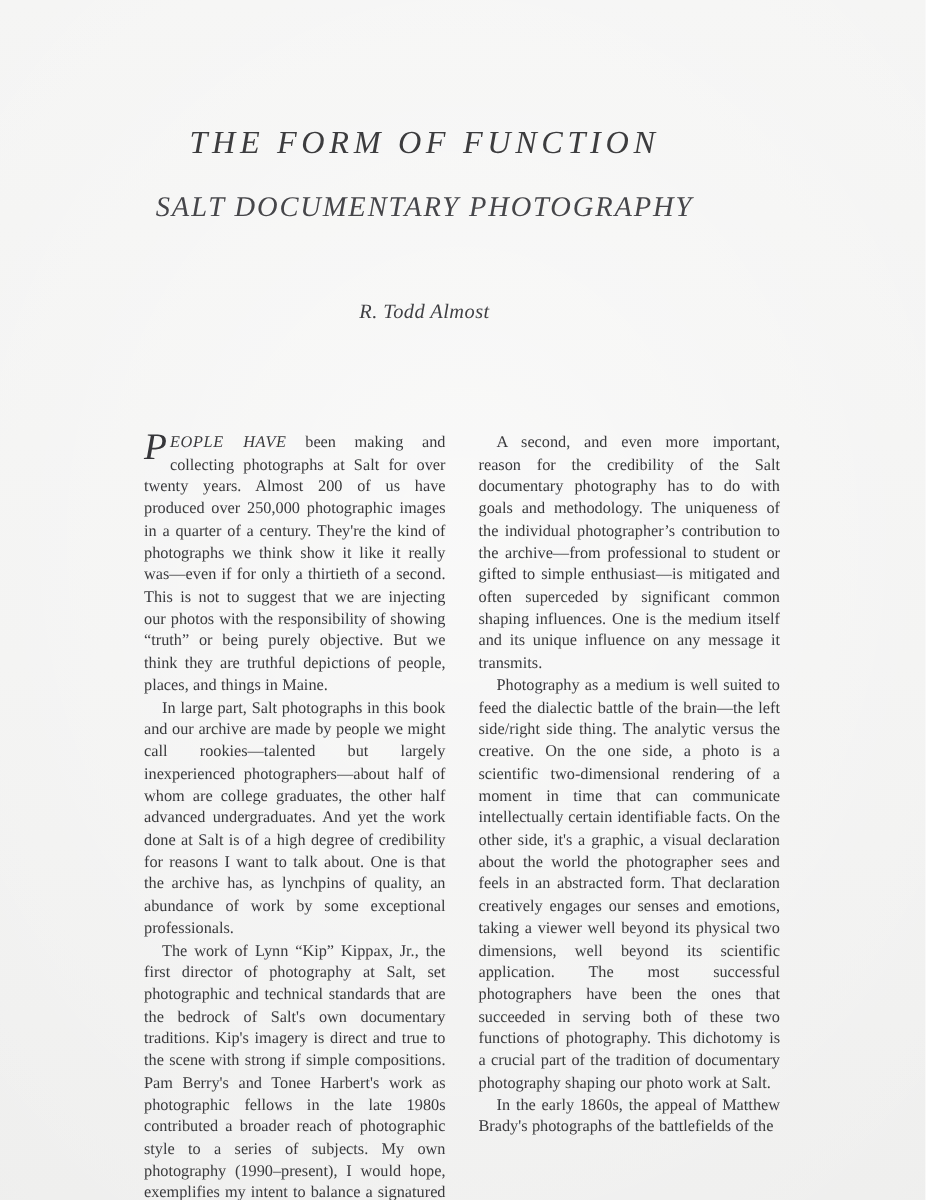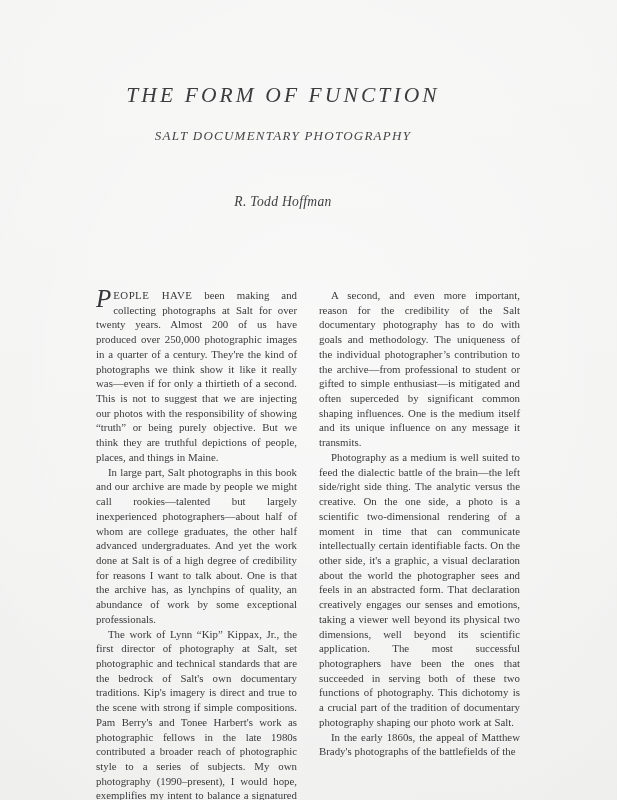--- a/index.html
+++ b/index.html
@@ -47,21 +47,21 @@
     font-size: 21.5px;
     letter-spacing: 3.1px;
     color: #3c3c3e;
     line-height: 1.1;
     margin: 0;
     font-weight: normal;
     white-space: nowrap;
   }
   .doc-subtitle {
     font-style: italic;
-    font-size: 13px;
+    font-size: 19px;
     letter-spacing: 1.25px;
     color: #46464a;
     margin: 20px 0 16px 0;
     font-weight: normal;
     white-space: nowrap;
   }
   .doc-byline {
     font-style: italic;
     font-size: 13.6px;
     letter-spacing: 0.3px;
@@ -108,32 +108,33 @@
     margin: 0 1px 0 0;
     font-style: italic;
     color: #36363a;
     font-family: "Liberation Serif", "DejaVu Serif", serif;
   }
   .smallcaps {
     font-variant: small-caps;
     font-size: 10.85px;
     letter-spacing: 0.45px;
     color: #3a3a3d;
+    font-style: italic;
   }
 </style>
 </head>
 <body>
 
 <div class="page">
   <div class="content">
 
     <div class="titleblock">
       <h1 class="doc-title">THE FORM OF FUNCTION</h1>
       <h2 class="doc-subtitle">SALT DOCUMENTARY PHOTOGRAPHY</h2>
-      <div class="doc-byline">R. Todd Hoffman</div>
+      <div class="doc-byline">R. Todd Almost</div>
     </div>
 
     <div class="columns">
 
       <div class="col left">
         <p class="first">
           <span class="dropcap">P</span><span class="smallcaps">EOPLE HAVE</span><span> been making and collecting photographs at Salt for over twenty years. Almost 200 of us have produced over 250,000 photographic images in a quarter of a century. They're the kind of photographs we think show it like it really was—even if for only a thirtieth of a second. This is not to suggest that we are injecting our photos with the responsibility of showing “truth” or being purely objective. But we think they are truthful depictions of people, places, and things in Maine.</span>
         </p>
         <p>In large part, Salt photographs in this book and our archive are made by people we might call rookies—talented but largely inexperienced photographers—about half of whom are college graduates, the other half advanced undergraduates. And yet the work done at Salt is of a high degree of credibility for reasons I want to talk about. One is that the archive has, as lynchpins of quality, an abundance of work by some exceptional professionals.</p>
         <p>The work of Lynn “Kip” Kippax, Jr., the first director of photography at Salt, set photographic and technical standards that are the bedrock of Salt's own documentary traditions. Kip's imagery is direct and true to the scene with strong if simple compositions. Pam Berry's and Tonee Harbert's work as photographic fellows in the late 1980s contributed a broader reach of photographic style to a series of subjects. My own photography (1990–present), I would hope, exemplifies my intent to balance a signatured sensitivity to form with an appreciation of history. However, my main in-</p>

